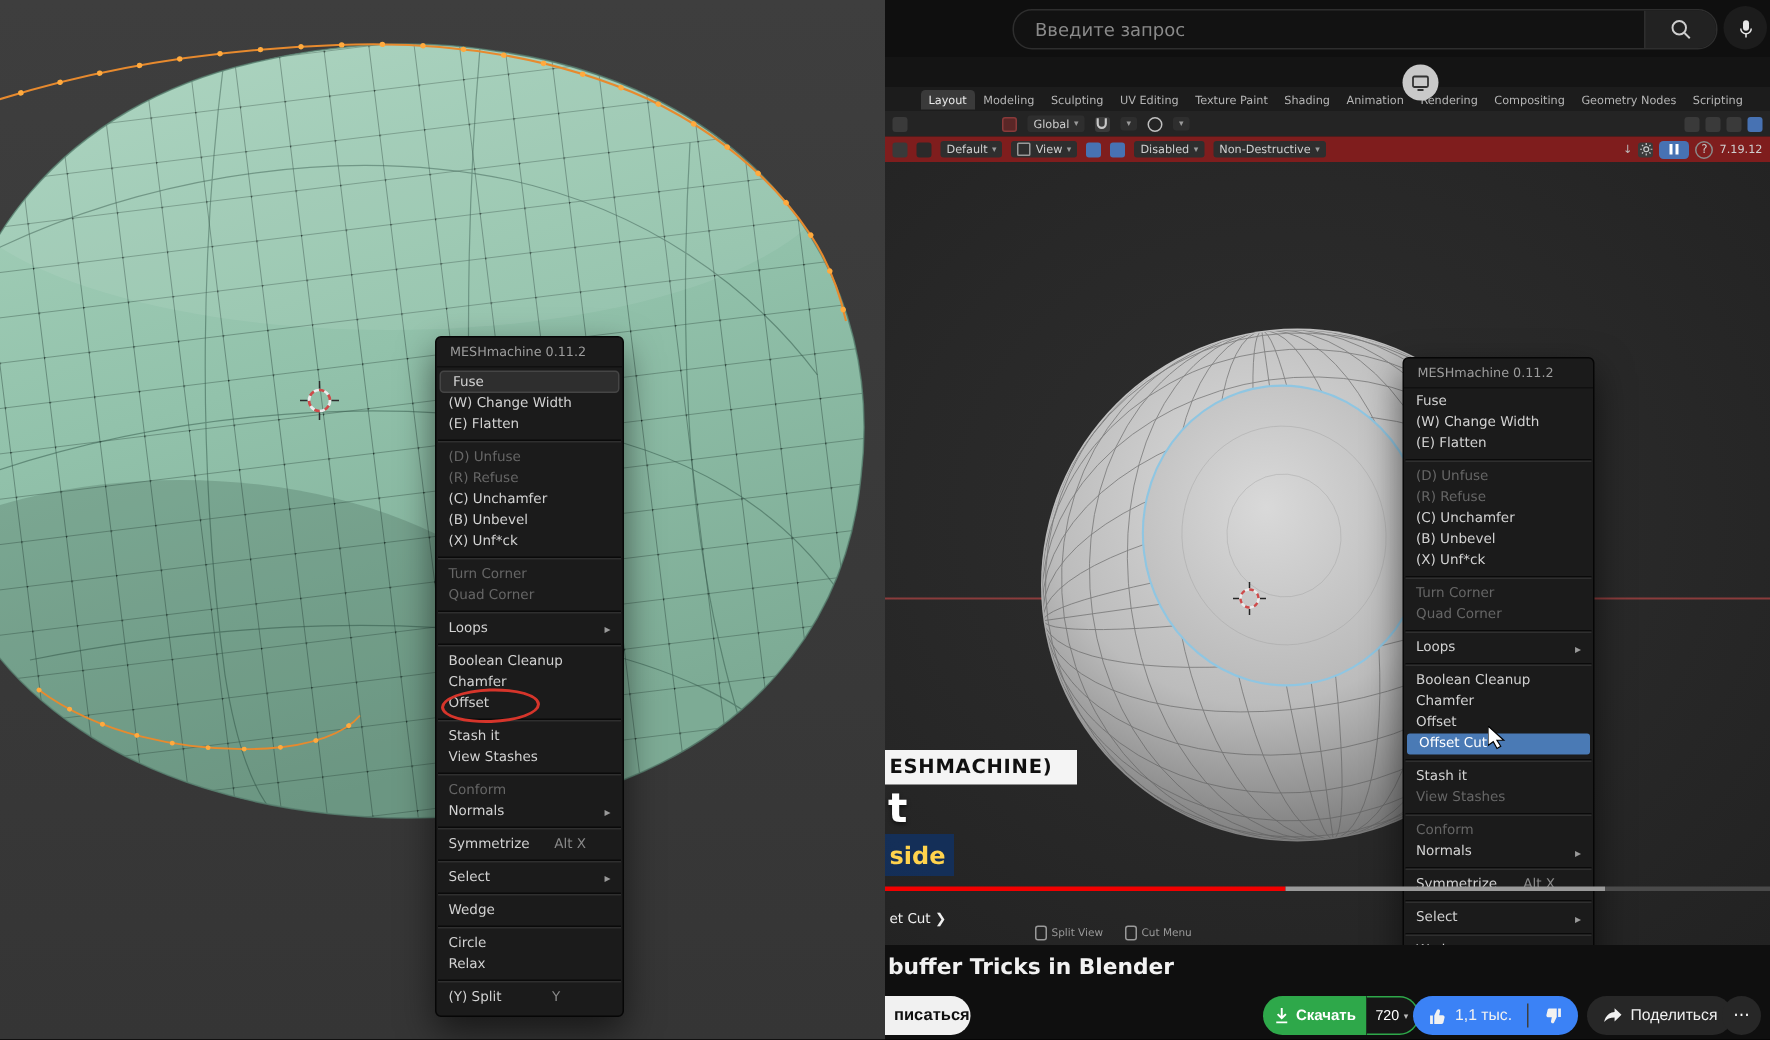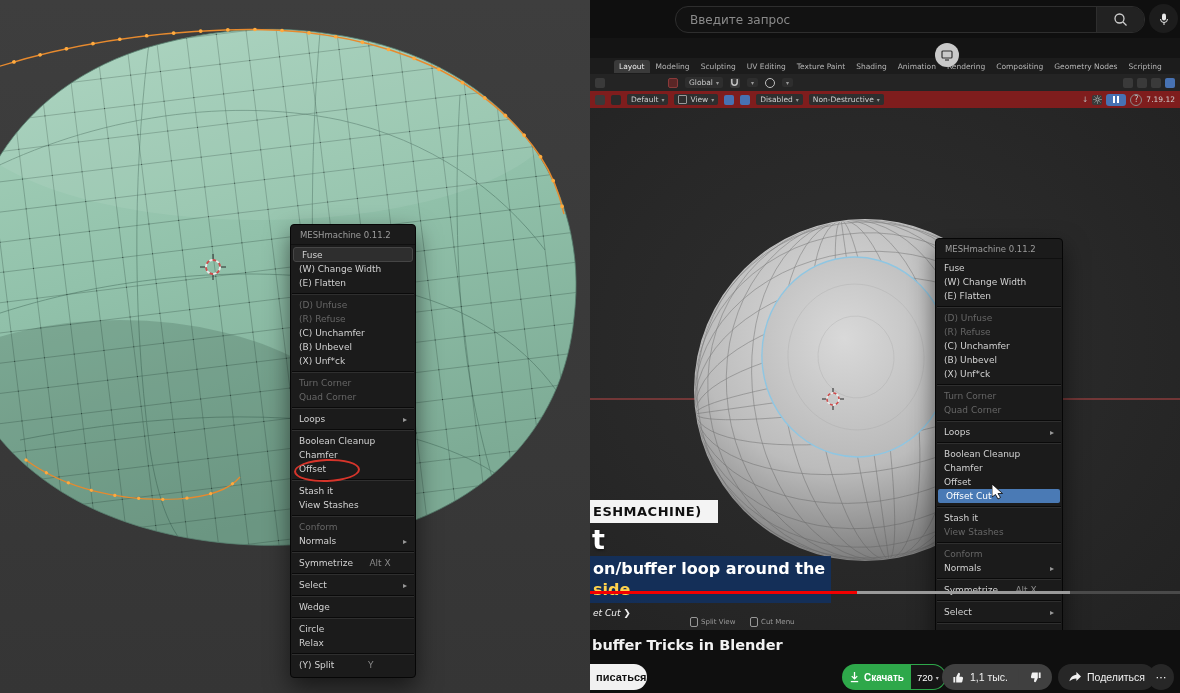--- a/index.html
+++ b/index.html
@@ -91,21 +91,21 @@
 
   .brand-box{position:absolute;left:0;top:462px;width:128px;height:23px;background:#f4f4f4;color:#101010;
     font-size:13px;font-weight:700;display:flex;align-items:center;padding-left:3px;letter-spacing:.5px;
     z-index:6;box-sizing:border-box;white-space:nowrap;overflow:hidden;}
   .big-word{position:absolute;left:2px;top:486px;font-size:27px;font-weight:800;color:#fff;z-index:6;
     text-shadow:0 1px 3px rgba(0,0,0,.6);}
   .banner{position:absolute;left:0;top:518px;display:inline-block;background:rgba(18,48,92,.92);
     z-index:6;padding:3px 6px 4px 3px;white-space:nowrap;}
   .bl1{font-size:16px;font-weight:700;color:#fff;}
   .bl2{font-size:16px;font-weight:700;color:#ffd34d;margin-top:2px;}
-  .crumb{position:absolute;left:3px;top:570px;font-size:9px;color:#f0f0f0;z-index:7;font-style:italic;}
+  .crumb{position:absolute;left:3px;top:570px;font-size:9px;color:#f0f0f0;z-index:7;}
 
   .hint{position:absolute;top:579px;display:flex;gap:3px;align-items:center;font-size:7px;color:#999;z-index:6;}
   .hint-ic{width:6px;height:8px;border:1px solid #999;border-radius:2px;display:inline-block;}
 
   .progress{position:absolute;left:0;top:553px;width:590px;height:3px;display:flex;z-index:10;}
   .p-red{width:267px;background:#f20000;}
   .p-buf{width:213px;background:#9a9a9a;}
   .p-rest{flex:1;background:#4a4a4a;}
 
   .vid-title{position:absolute;left:2px;top:637px;font-size:14.5px;font-weight:700;color:#f1f1f1;white-space:nowrap;}
@@ -113,21 +113,21 @@
   .actions button{font-family:Liberation Sans, sans-serif;cursor:pointer;}
   .subscribe{position:absolute;left:0;top:2px;width:57px;height:26px;background:#f1f1f1;color:#0f0f0f;
     border:0;border-radius:0 13px 13px 0;font-size:11px;font-weight:600;}
   .dl-group{position:absolute;left:252px;top:2px;height:26px;display:flex;}
   .dl-main{display:flex;align-items:center;gap:4px;background:#2ea84a;color:#fff;border:0;
     border-radius:13px 0 0 13px;font-size:10px;padding:0 7px;font-weight:600;}
   .dl-qual{display:flex;align-items:center;gap:3px;background:#161616;color:#fff;
     border:1px solid #2ea84a;border-left:0;border-radius:0 13px 13px 0;font-size:9.5px;padding:0 6px;justify-content:space-between;}
   .dl-qual .car{font-size:6px;color:#bbb;}
   .like-group{position:absolute;left:352px;top:2px;height:26px;display:flex;align-items:center;
-    background:#404040;border-radius:13px;}
+    background:#3b82f6;border-radius:13px;}
   .like-btn,.dislike-btn{display:flex;gap:5px;align-items:center;padding:0 10px;color:#f1f1f1;
     font-size:10.5px;background:none;border:0;height:100%;}
   .divider{width:1px;height:16px;background:#3f3f3f;}
   .share-btn{position:absolute;left:468px;top:2px;height:26px;display:flex;gap:5px;align-items:center;
     background:#272727;border:0;border-radius:13px;color:#f1f1f1;font-size:10.5px;padding:0 10px;}
   .more-btn{position:absolute;left:558px;top:2px;width:26px;height:26px;border-radius:50%;
     background:#272727;color:#fff;border:0;font-size:11px;line-height:1;}
 </style>
 </head>
 <body>
@@ -660,21 +660,20 @@
           </div>
       </div>
 
       <svg class="cursor-arrow" width="12" height="16" viewBox="0 0 12 16">
         <polygon points="0,0 0,13 3.5,10.5 6,15 8.5,13.5 6,9.5 10.5,9.5" fill="#fff" stroke="#000" stroke-width="0.8"></polygon>
       </svg>
 
       <div class="brand-box">ESHMACHINE)</div>
       <div class="big-word">t</div>
       <div class="banner">
-        <div class="bl1">on/buffer loop around the</div>
         <div class="bl2">side</div>
       </div>
       <div class="crumb">et Cut ❯</div>
 
       <div class="hint" style="left:100px;">
         <span class="hint-ic"></span>
         <span>Split View</span>
       </div>
       <div class="hint" style="left:160px;">
         <span class="hint-ic"></span>

